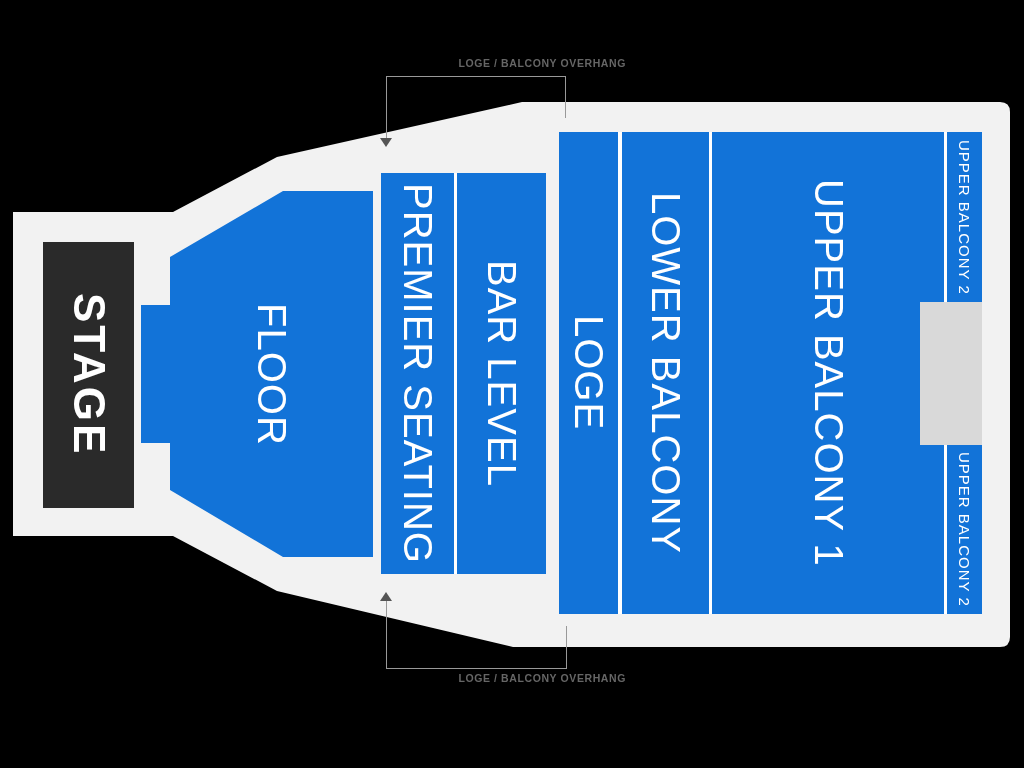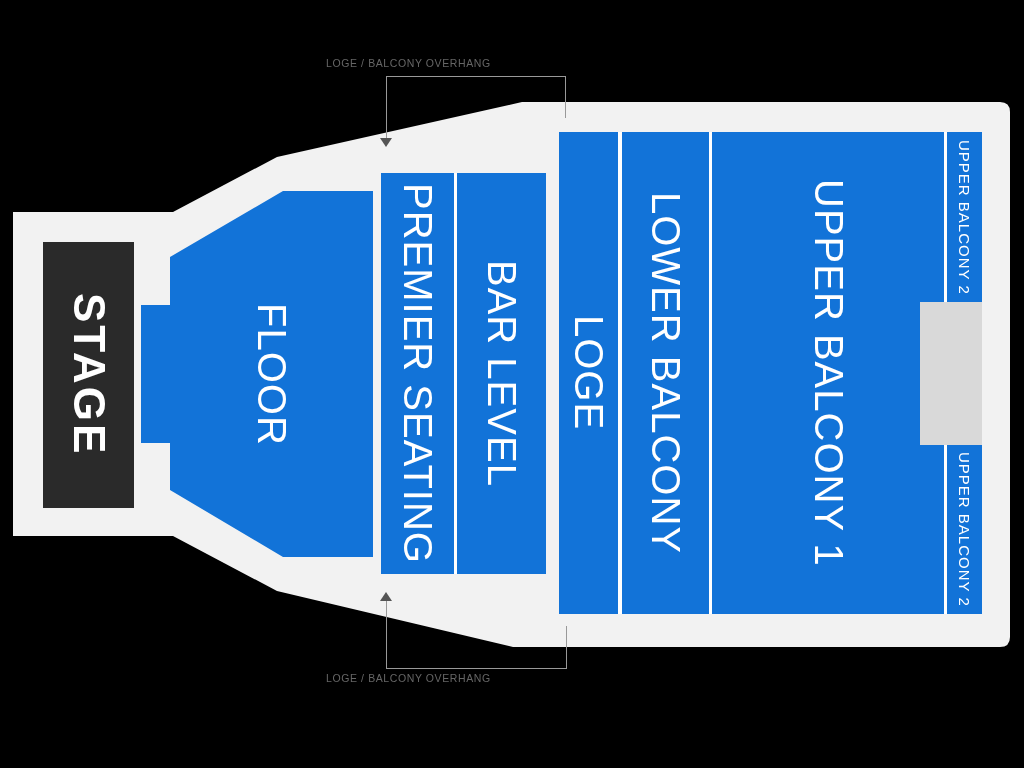--- a/index.html
+++ b/index.html
@@ -49,22 +49,22 @@
   .sep4 { border-left: 4px solid #ffffff; }
   .small .vlabel { font-size: 15px; letter-spacing: 1px; }
   .notch {
     position: absolute; left: 920px; top: 302px; width: 62px; height: 143px;
     background: var(--notch-gray, #d9d9d9);
     z-index: 2;
   }
   .ann { position: absolute; z-index: 3; }
   .ann-label {
     position: absolute; z-index: 3;
-    width: 300px; text-align: left;
-    font-size: 10.5px; font-weight: normal; letter-spacing: 0.6px;
+    width: 300px; text-align: right;
+    font-size: 10.5px; font-weight: bold; letter-spacing: 0.6px;
     color: var(--annotation-text, #666);
     white-space: nowrap;
   }
   .hline { border-top: 1px solid var(--annotation-line, #999); height: 0; }
   .vline { border-left: 1px solid var(--annotation-line, #999); width: 0; }
   .tri {
     width: 0; height: 0;
     border-left: 6px solid transparent;
     border-right: 6px solid transparent;
   }

